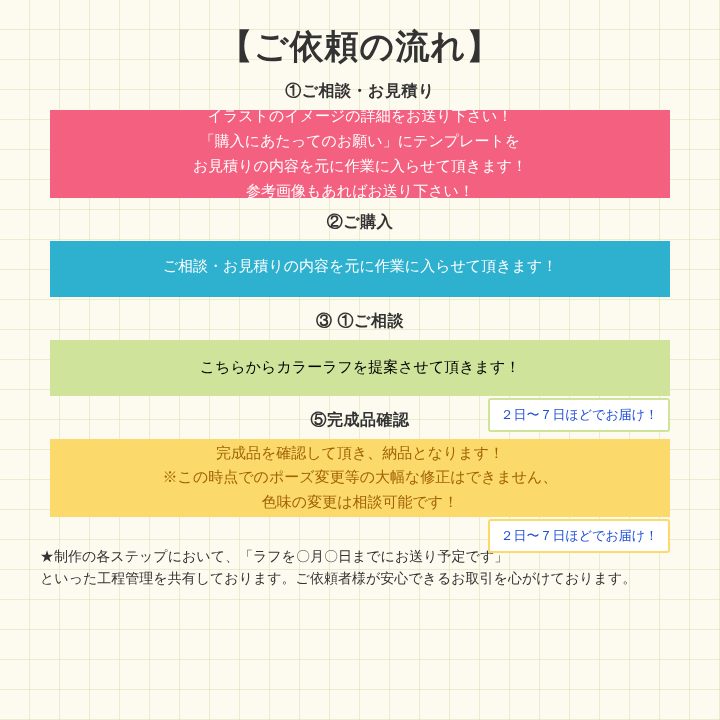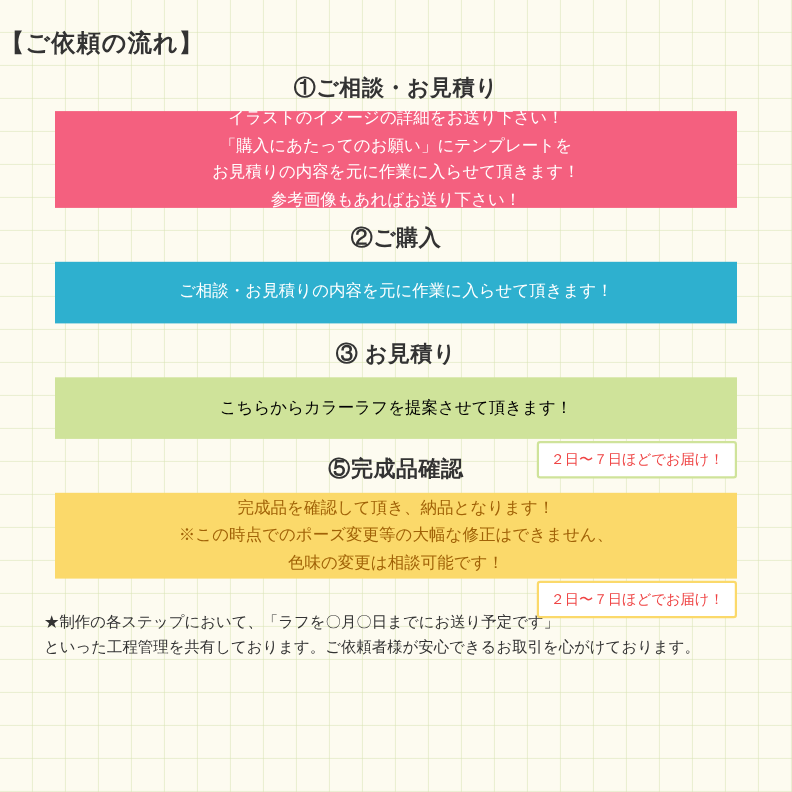--- a/index.html
+++ b/index.html
@@ -19,31 +19,31 @@
     background-color: #fdfbf0;
     background-image:
       linear-gradient(to right, rgba(216, 226, 180, 0.55) 1px, transparent 1px),
       linear-gradient(to bottom, rgba(216, 226, 180, 0.55) 1px, transparent 1px);
     background-size: 30px 30px;
     background-position: -1px -1px;
     overflow: hidden;
     box-sizing: border-box;
   }
   .title {
-    text-align: left;
-    font-size: 22px;
+    text-align: center;
+    font-size: 34px;
     font-weight: bold;
     color: #333333;
     letter-spacing: 1px;
     padding-top: 26px;
     line-height: 1.2;
   }
   .step-heading {
     text-align: center;
-    font-size: 20px;
+    font-size: 16px;
     font-weight: bold;
     color: #333333;
     margin-top: 14px;
     margin-bottom: 8px;
     letter-spacing: 0.5px;
   }
   .band {
     margin: 0 auto;
     box-sizing: border-box;
     text-align: center;
@@ -87,21 +87,21 @@
     width: 620px;
     margin: 0 auto;
     height: 0;
   }
   .delivery-note {
     position: absolute;
     right: 0;
     top: 2px;
     background: #ffffff;
     border: 2px solid #cfe39a;
-    color: #ef4444;
+    color: #1d4ed8;
     font-size: 13px;
     padding: 6px 10px;
     border-radius: 3px;
     white-space: nowrap;
   }
   .delivery-note.yellow-border {
     border-color: #fbd96a;
   }
   .footer {
     width: 640px;
@@ -128,21 +128,21 @@
     <span class="line">「購入にあたってのお願い」にテンプレートを</span>
     <span class="line">お見積りの内容を元に作業に入らせて頂きます！</span>
     <span class="line">参考画像もあればお送り下さい！</span>
   </div>
 
   <div class="step-heading">②ご購入</div>
   <div class="band blue">
     <span class="line">ご相談・お見積りの内容を元に作業に入らせて頂きます！</span>
   </div>
 
-  <div class="step-heading">③ お見積り</div>
+  <div class="step-heading">③ ①ご相談</div>
   <div class="band green">
     <span class="line">こちらからカラーラフを提案させて頂きます！</span>
   </div>
   <div class="delivery-wrap">
     <div class="delivery-note">２日〜７日ほどでお届け！</div>
   </div>
 
   <div class="step-heading">⑤完成品確認</div>
   <div class="band yellow">
     <span class="line">完成品を確認して頂き、納品となります！</span>

